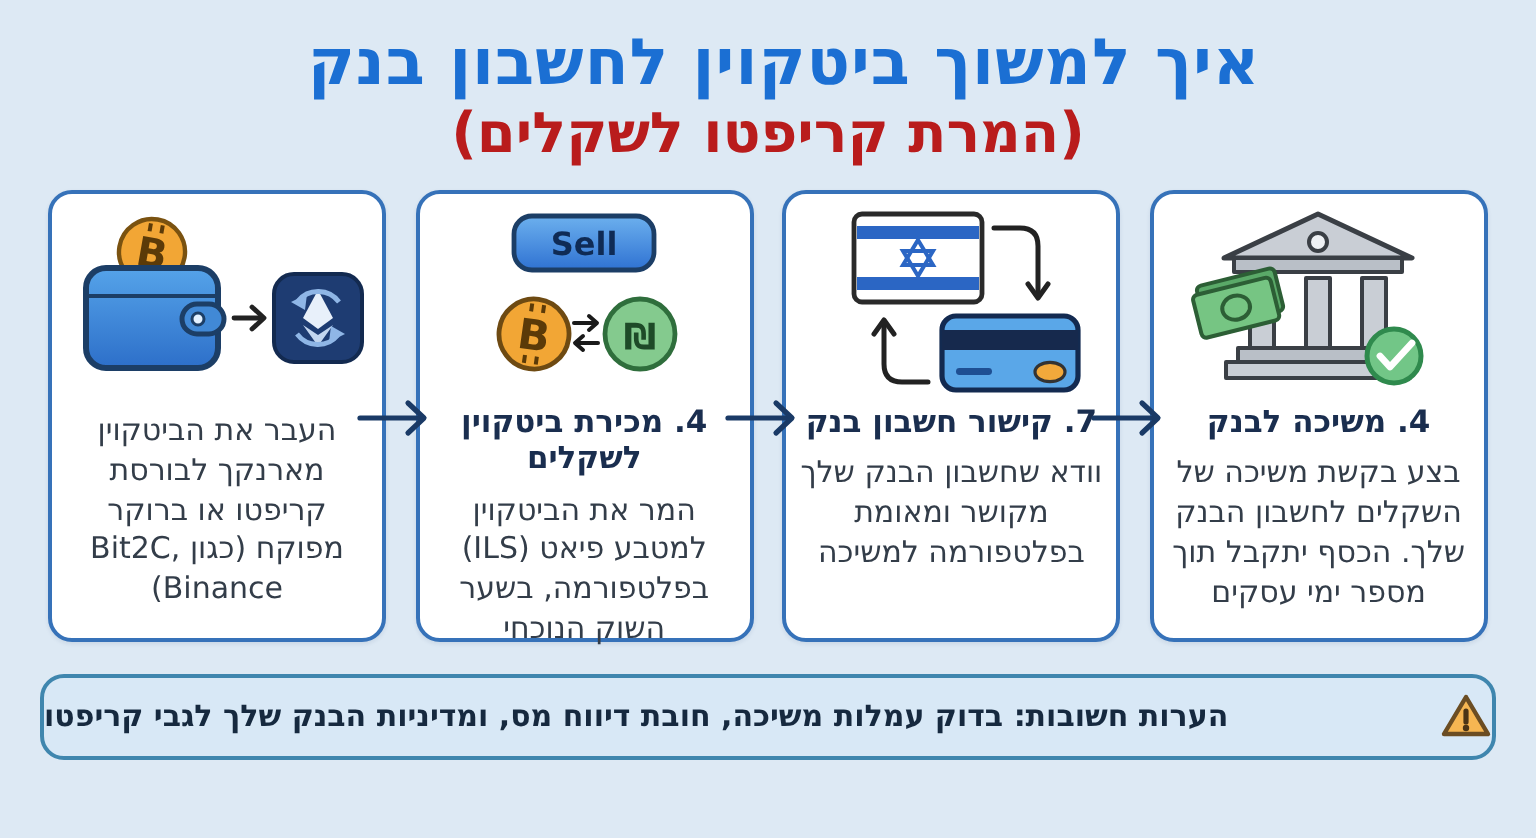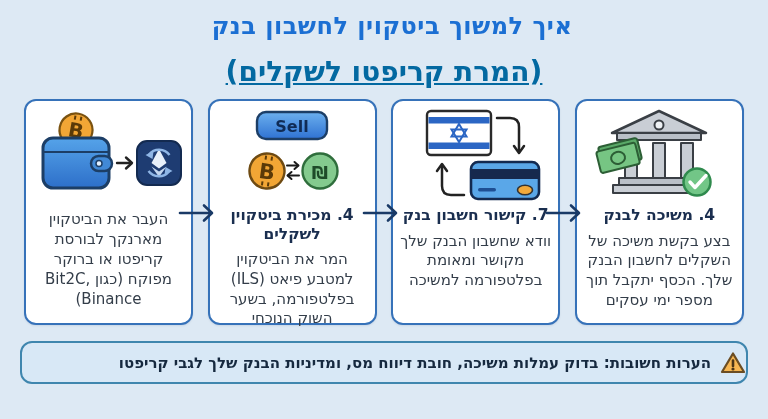--- a/index.html
+++ b/index.html
@@ -6,22 +6,22 @@
   html,body { width:768px; height:419px; }
   body {
     font-family:"DejaVu Sans","Liberation Sans",sans-serif;
     background:#dde9f4;
     overflow:hidden;
   }
   .canvas { width:768px; height:419px; position:relative; direction:rtl; }
 
   
   .titles { padding-top:12px; text-align:center; }
-  .title1 { font-size:24px; font-weight:800; color:#1b6fd3; line-height:1.2; letter-spacing:0.5px;padding-left:16px; }
-  .title2 { font-size:28px; font-weight:800; color:#0369a1; line-height:1.2; margin-top:14px;text-decoration:underline; }
+  .title1 { font-size:32px; font-weight:800; color:#1b6fd3; line-height:1.2; letter-spacing:0.5px;padding-left:16px; }
+  .title2 { font-size:28px; font-weight:800; color:#b91c1c; line-height:1.2; margin-top:0; }
 
   
   .steps {
     direction:ltr;
     width:720px; margin:11px auto 0;
     display:flex; align-items:stretch;
   }
   .card {
     direction:rtl;
     flex:0 0 169px; width:169px; height:226px;
@@ -43,21 +43,21 @@
 
   .flow-arrow { flex:0 0 14.6px; width:14.6px; position:relative; }
   .flow-arrow svg { position:absolute; top:102px; left:-14px; width:42px; height:24px; overflow:visible; }
 
   
   .footer {
     width:728px; height:43px; margin:16px auto 0;
     background:#d8e8f6;
     border:2.5px solid #3f86ae;
     border-radius:12px;
-    display:flex; align-items:center; justify-content:flex-start; gap:9px;
+    display:flex; align-items:center; justify-content:space-between; gap:9px;
   }
   .footer-text { font-size:15px; font-weight:bold; color:#16293f; white-space:nowrap; }
   .warn { display:flex; align-items:center; }
 
   svg text { font-family:"DejaVu Sans","Liberation Sans",sans-serif; }
 </style>
 </head>
 <body>
 
 <div class="canvas">

